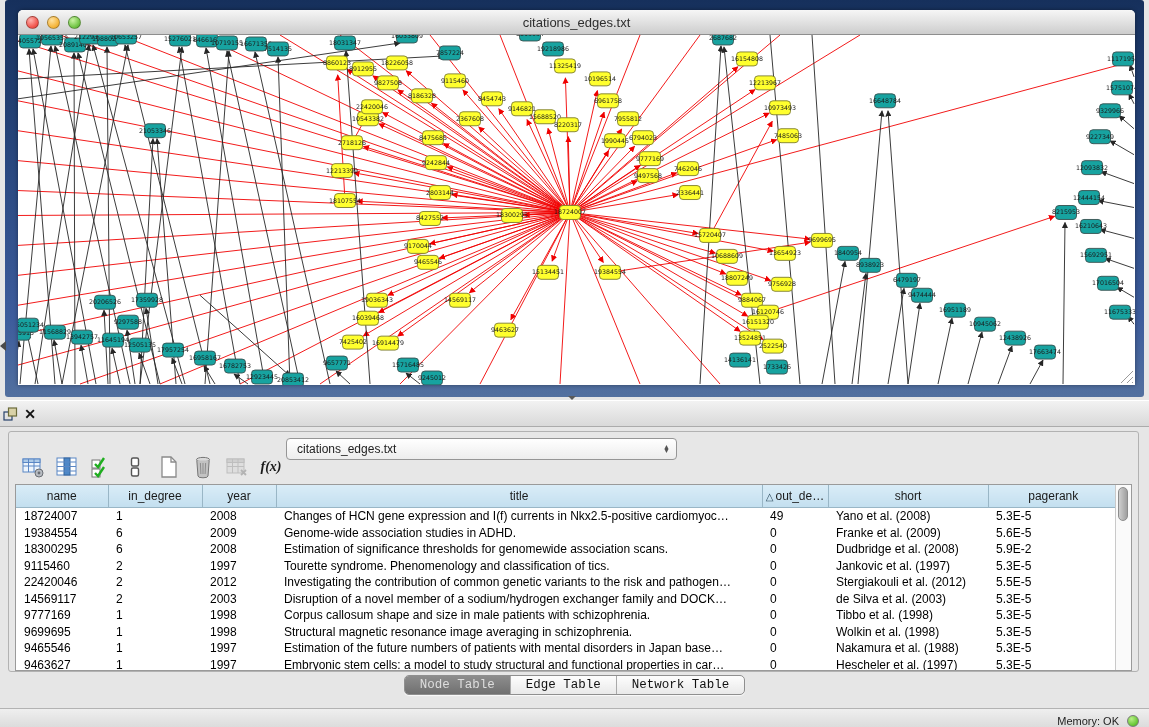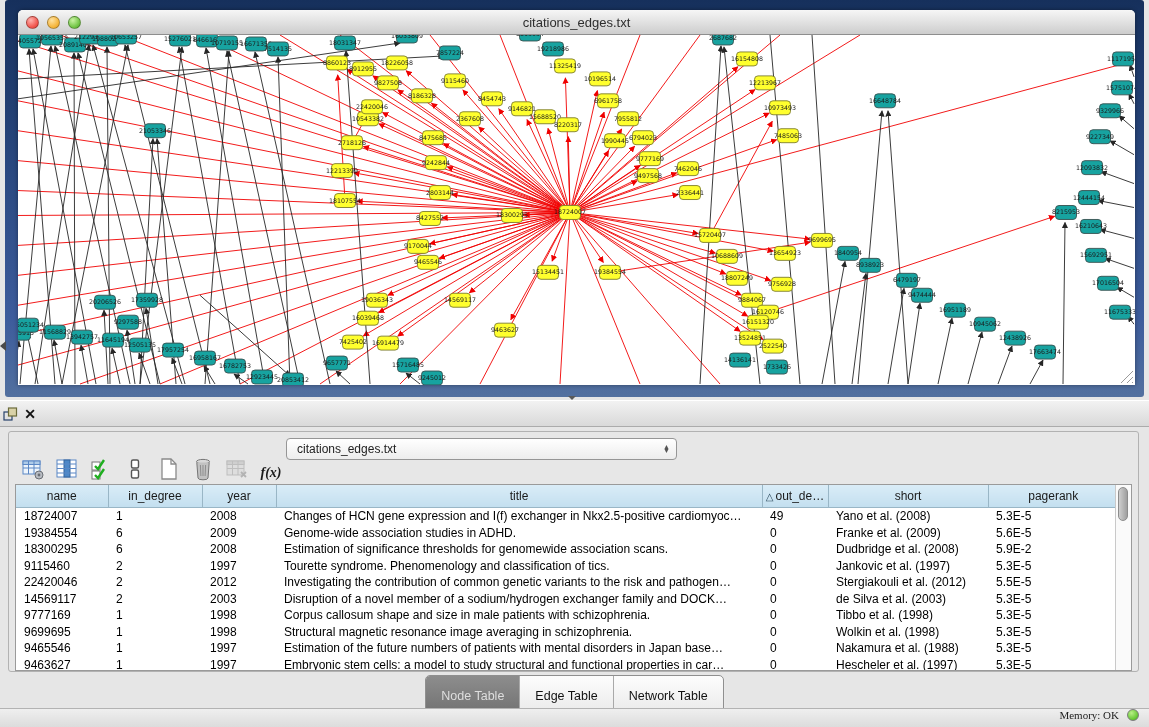--- a/index.html
+++ b/index.html
@@ -27,21 +27,21 @@
   
   .panel-header{position:absolute;left:0;top:400px;width:1149px;height:27px;box-sizing:border-box;
     background:linear-gradient(#f2f2f2,#d9d9d9);border-top:1px solid #fff;border-bottom:1px solid #ababab;
     display:flex;align-items:center;}
   .panel-title{font-size:12px;color:#222;margin-left:12px;flex:1;}
   .ph-btn{width:20px;height:18px;display:flex;align-items:center;justify-content:center;cursor:default;}
   .close-x{font-size:14px;font-weight:bold;color:#111;line-height:1;}
   .panel-body{position:absolute;left:8px;top:431px;width:1131px;height:241px;box-sizing:border-box;
     background:#e7e7e7;border:1px solid #b2b2b2;border-radius:3px;}
   .toolbar{position:absolute;left:10px;top:7px;height:32px;display:flex;align-items:center;}
-  .tb-btn{width:28px;height:28px;display:flex;align-items:flex-end;justify-content:center;margin-right:6px;margin-top:24px;}
+  .tb-btn{width:28px;height:28px;display:flex;align-items:center;justify-content:center;margin-right:6px;margin-top:24px;}
   .tb-btn svg{display:block;}
   .fx{font-family:"Liberation Serif",serif;font-style:italic;font-weight:bold;font-size:14px;color:#1a1a1a;}
   .combo{position:absolute;left:277px;top:6px;width:391px;height:22px;box-sizing:border-box;
     background:linear-gradient(#ffffff,#ededed);border:1px solid #969696;border-radius:4px;
     display:flex;align-items:center;font-size:12px;color:#222;padding:0 6px 0 10px;}
   .combo .val{flex:1;}
   .stepper{display:flex;flex-direction:column;align-items:center;line-height:4px;color:#555;font-size:7px;}
   .table-wrap{position:absolute;left:6px;top:52px;width:1117px;height:187px;box-sizing:border-box;
     background:#fff;border:1px solid #9a9a9a;display:flex;}
   .grid{flex:1;overflow:hidden;}
@@ -51,26 +51,26 @@
     overflow:hidden;white-space:nowrap;}
   table.dt th:last-child{border-right:none;}
   table.dt td{height:16.5px;padding:0 2px 0 8px;overflow:hidden;white-space:nowrap;}
   .sort-glyph{color:#2c4a5e;font-size:10px;margin-right:2px;}
   .vscroll{flex:0 0 15px;background:#fafafa;border-left:1px solid #c9c9c9;position:relative;}
   .vthumb{position:absolute;left:2px;top:2px;width:10px;height:34px;border-radius:5px;
     background:linear-gradient(90deg,#cfcfcf,#9f9f9f);border:1px solid #8d8d8d;box-sizing:border-box;}
   .tabs{position:absolute;left:0;top:675px;width:1149px;display:flex;justify-content:center;}
   .seg{display:flex;border:1px solid #8f8f8f;border-radius:5px;overflow:hidden;
     background:linear-gradient(#fdfdfd,#e9e9e9);box-shadow:0 1px 1px rgba(255,255,255,.8);}
-  .seg .tab{padding:13px 15px;font-size:12.5px;color:#111;border-right:1px solid #a9a9a9;}
+  .seg .tab{padding:2px 15px;font-size:12.5px;color:#111;border-right:1px solid #a9a9a9;font-family:Liberation Mono, monospace;}
   .seg .tab:last-child{border-right:none;}
   .seg .tab.active{background:linear-gradient(#8d8d8d,#707070);color:#dedede;}
   .status-bar{position:absolute;left:0;top:708px;width:1149px;height:19px;box-sizing:border-box;
     background:linear-gradient(#efefef,#dcdcdc);border-top:1px solid #b3b3b3;
-    display:flex;align-items:flex-start;justify-content:flex-end;font-family:Liberation Serif, serif;}
+    display:flex;align-items:flex-end;justify-content:flex-end;}
   .mem-label{font-size:11px;color:#222;margin-right:8px;}
   .mem-dot{width:12px;height:12px;border-radius:50%;margin-right:10px;
     background:radial-gradient(circle at 35% 30%,#b8ef86,#63c531 70%,#4b9e22);border:1px solid #7b7b7b;box-sizing:border-box;}
   .divider-grip{position:absolute;left:568px;top:396px;width:0;height:0;
     border-left:4px solid transparent;border-right:4px solid transparent;border-top:4px solid #5a5a5a;}
 </style>
 </head>
 <body>
 
 <div class="net-frame">
@@ -817,21 +817,21 @@
               <th><span class="sort-glyph">△</span>out_de…</th>
               <th>short</th>
               <th>pagerank</th>
             </tr>
           </thead>
         <tbody id="tbody">
             <tr>
               <td>18724007</td>
               <td>1</td>
               <td>2008</td>
-              <td>Changes of HCN gene expression and I(f) exchanger in Nkx2.5-positive cardiomyoc…</td>
+              <td>Changes of HCN gene expression and I(f) currents in Nkx2.5-positive cardiomyoc…</td>
               <td>49</td>
               <td>Yano et al. (2008)</td>
               <td>5.3E-5</td>
             </tr>
             <tr>
               <td>19384554</td>
               <td>6</td>
               <td>2009</td>
               <td>Genome-wide association studies in ADHD.</td>
               <td>0</td>

